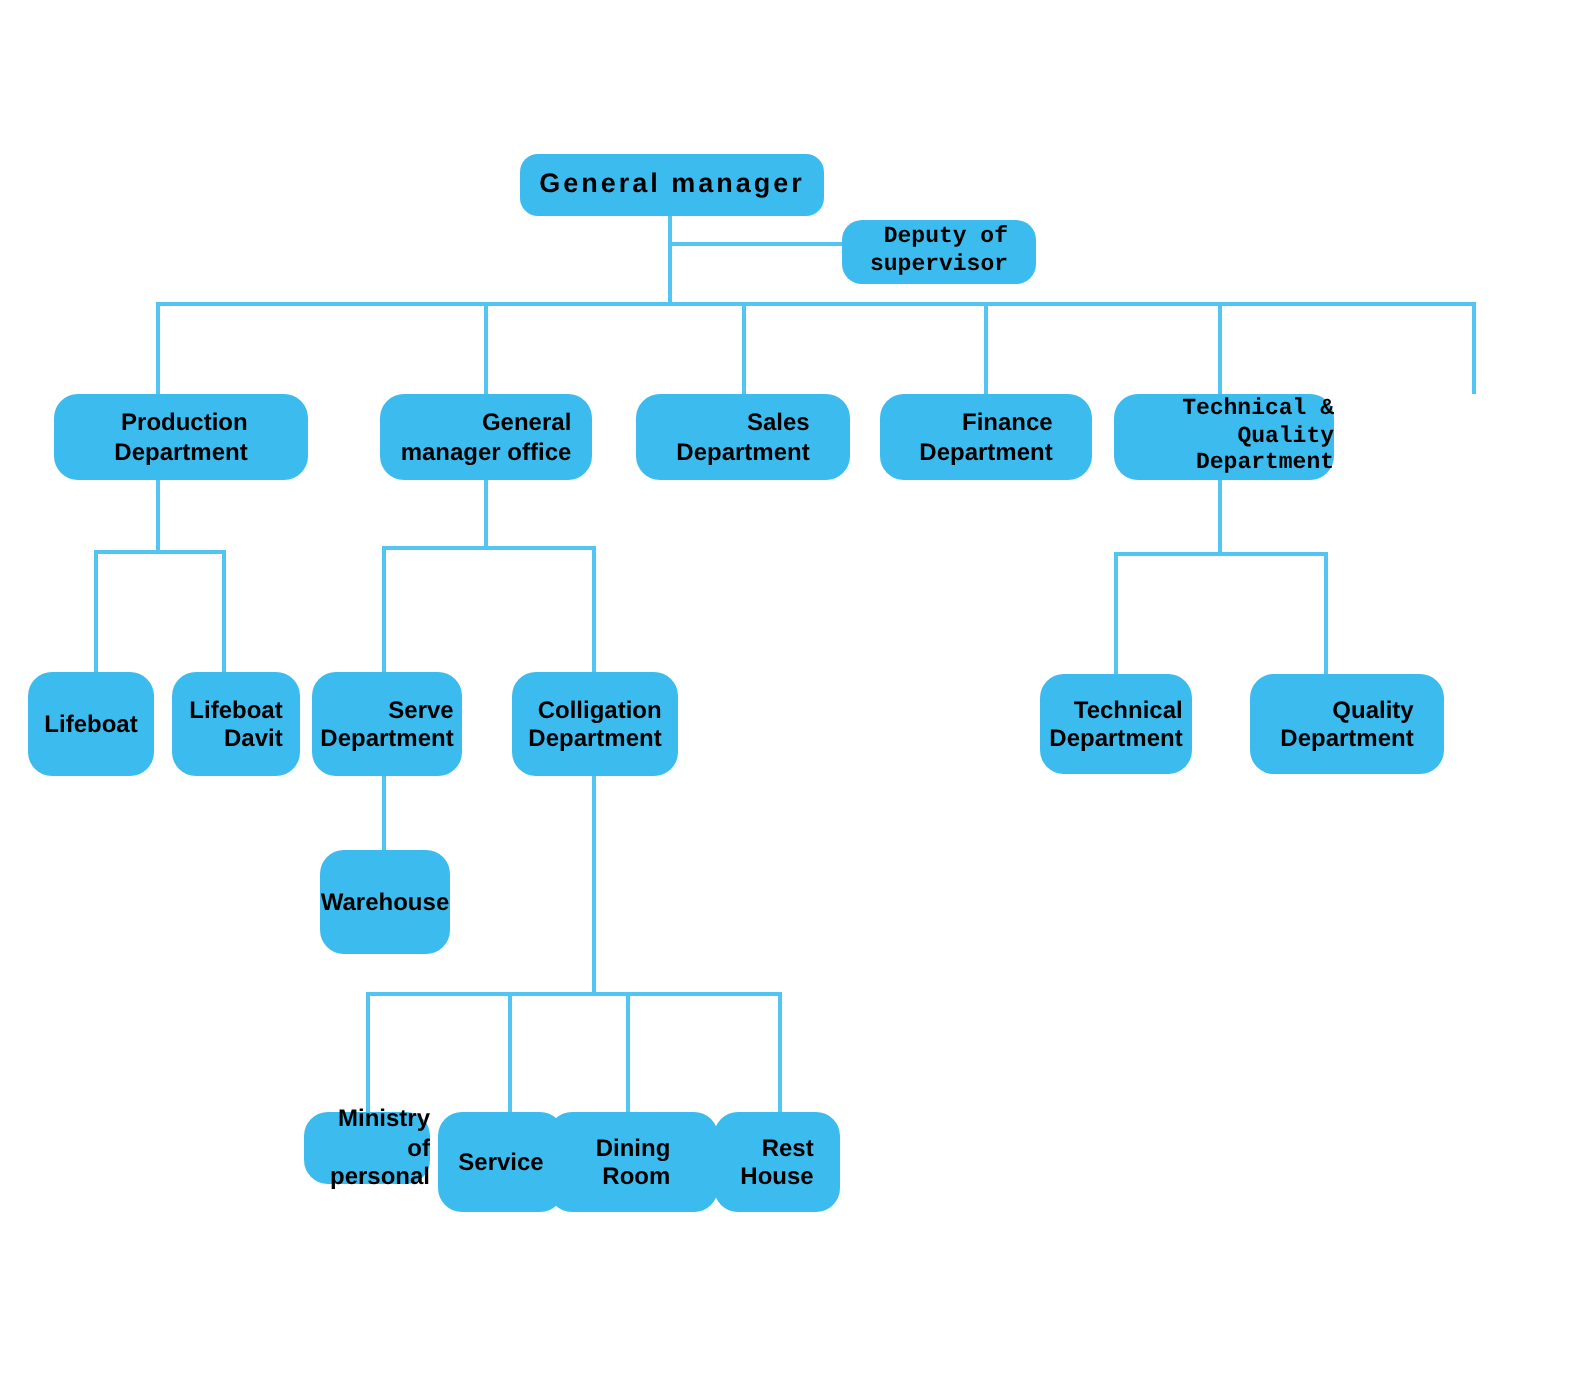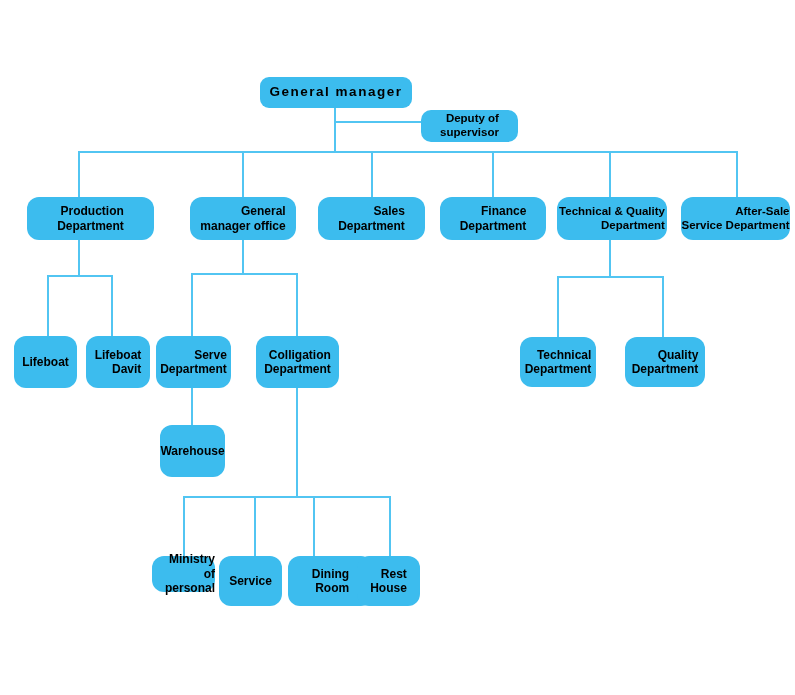--- a/index.html
+++ b/index.html
@@ -28,21 +28,21 @@
     align-items:center;
     justify-content:center;
     text-align:right;
     white-space:pre-line;
   }
   .node.title{
     font-size:13.5px;
     letter-spacing:1.5px;
     border-radius:9px;
   }
-  .node.small{font-size:11.5px;}
+  .node.small{font-size:11.5px;font-family:Liberation Mono, monospace;}
   .ln{
     position:absolute;
     background:var(--line);
     display:block;
   }
 </style>
 </head>
 <body>
 
 <div id="canvas">
@@ -88,39 +88,37 @@
   <div class="node" style="left:27px;top:197px;width:127px;height:43px">Production
 Department</div>
   <div class="node" style="left:190px;top:197px;width:106px;height:43px">General
 manager office</div>
   <div class="node" style="left:318px;top:197px;width:107px;height:43px">Sales
 Department</div>
   <div class="node" style="left:440px;top:197px;width:106px;height:43px">Finance
 Department</div>
   <div class="node small" style="left:557px;top:197px;width:110px;height:43px">Technical &amp; Quality
 Department</div>
-  <div class="node small" style="left:681px;top:197px;width:109px;height:43px">After-Sale
-Service Department</div>
 
   <div class="node" style="left:14px;top:336px;width:63px;height:52px">Lifeboat</div>
   <div class="node" style="left:86px;top:336px;width:64px;height:52px">Lifeboat
 Davit</div>
   <div class="node" style="left:156px;top:336px;width:75px;height:52px">Serve
 Department</div>
   <div class="node" style="left:256px;top:336px;width:83px;height:52px">Colligation
 Department</div>
 
   <div class="node" style="left:160px;top:425px;width:65px;height:52px">Warehouse</div>
 
   <div class="node" style="left:520px;top:337px;width:76px;height:50px">Technical
 Department</div>
-  <div class="node" style="left:625px;top:337px;width:80px;height:50px">Quality
+  <div class="node" style="left:625px;top:337px;width:97px;height:50px">Quality
 Department</div>
 
   <div class="node" style="left:152px;top:556px;width:63px;height:36px">Ministry
 of personal</div>
   <div class="node" style="left:219px;top:556px;width:63px;height:50px">Service</div>
-  <div class="node" style="left:288px;top:556px;width:85px;height:50px">Dining
+  <div class="node" style="left:274px;top:556px;width:85px;height:50px">Dining
 Room</div>
   <div class="node" style="left:357px;top:556px;width:63px;height:50px">Rest
 House</div>
 
 </div>
 
 </body></html>

